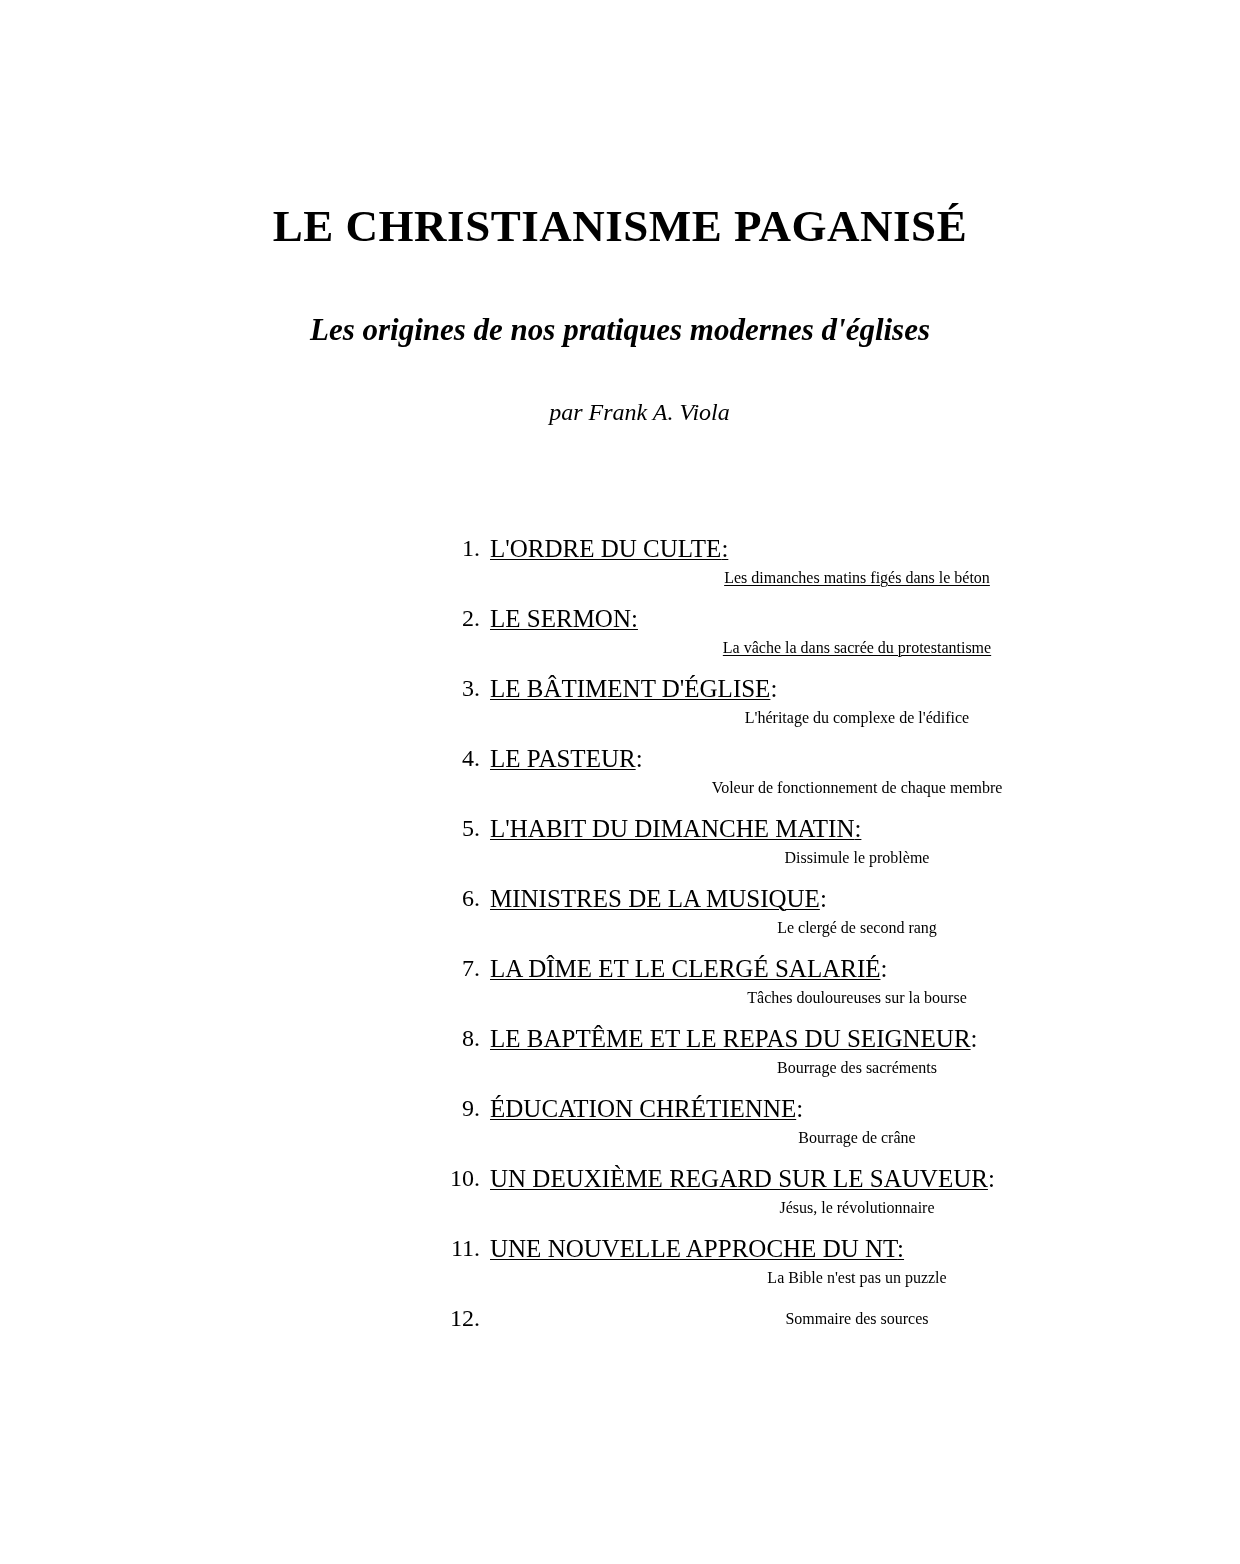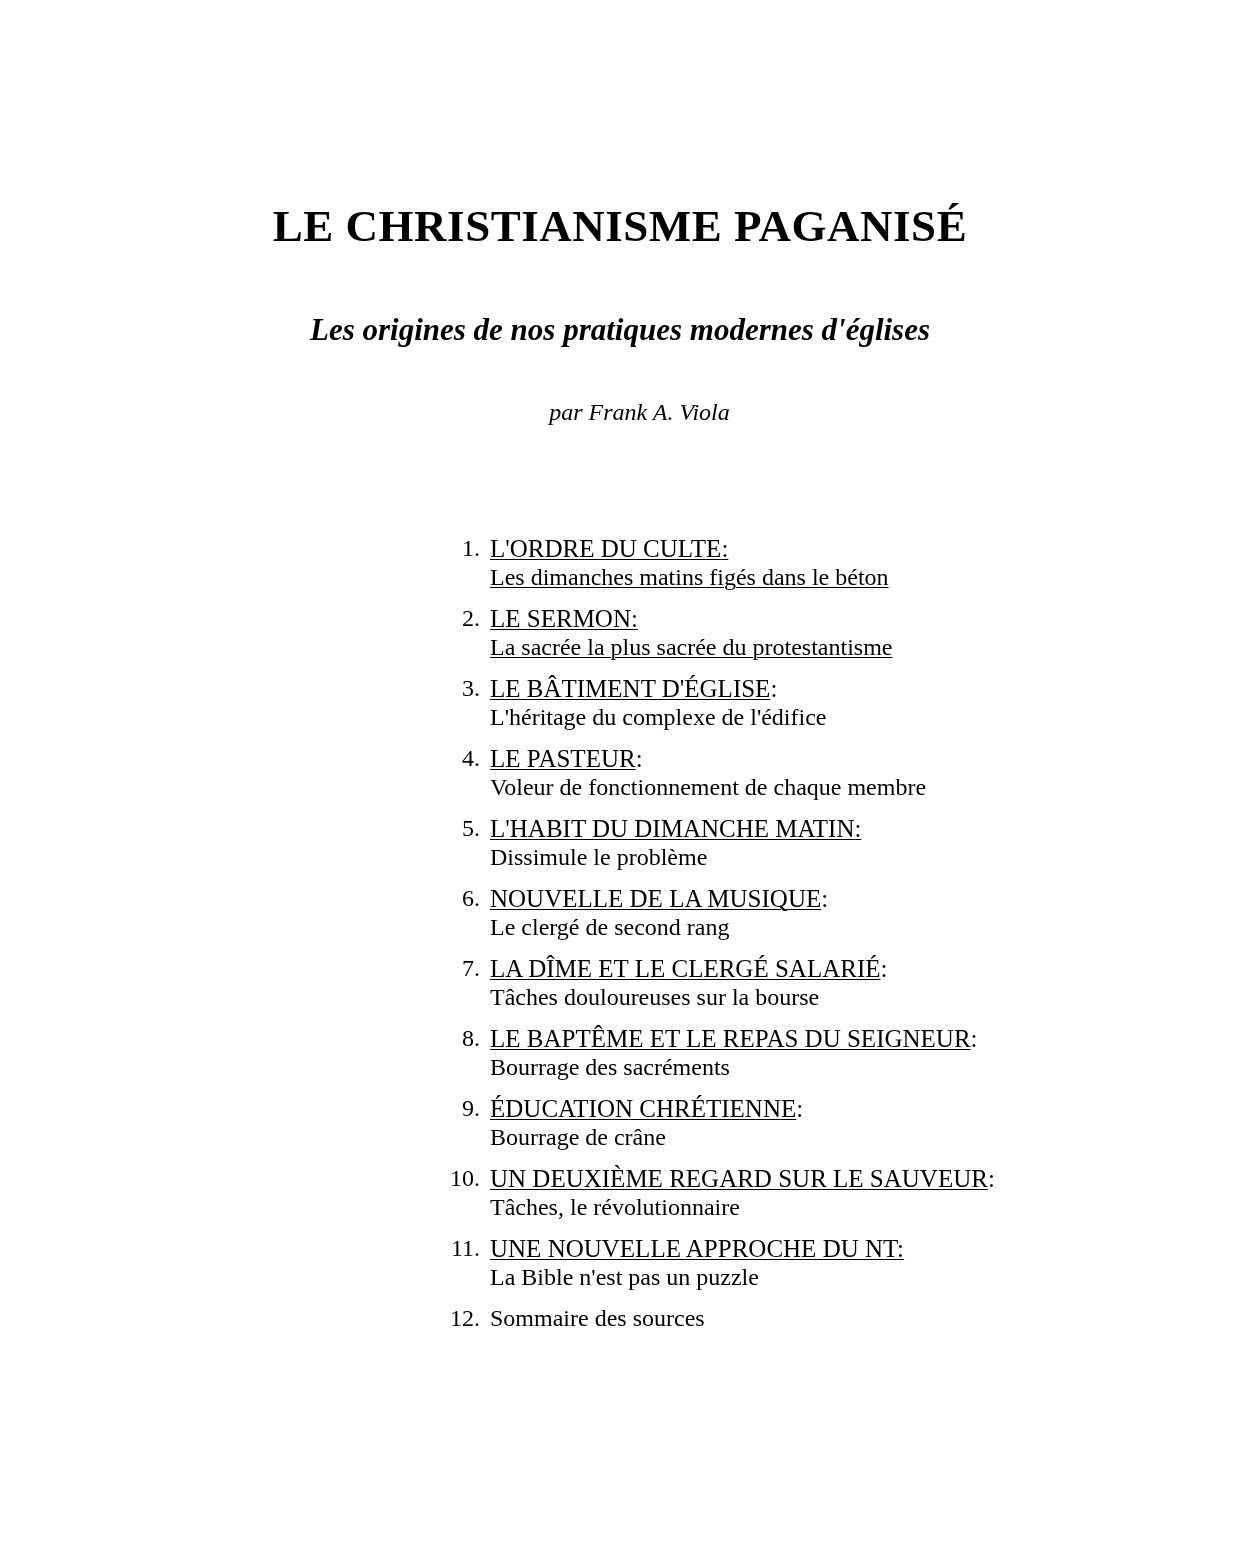--- a/index.html
+++ b/index.html
@@ -115,23 +115,24 @@
     text-decoration: underline;
     text-underline-offset: 2px;
     text-decoration-thickness: 1px;
   }
 
   .toc-title-line .colon {
     text-decoration: none;
   }
 
   .toc-sub-line {
-    font-size: 24px;
+    font-size: 16px;
     line-height: 29px;
     white-space: nowrap;
+    text-align: center;
   }
 
   .toc-sub-line.underlined {
     text-decoration: underline;
     text-underline-offset: 2px;
     text-decoration-thickness: 1px;
   }
 </style>
 </head>
 <body>
@@ -150,21 +151,21 @@
           <span class="toc-num">1.</span>
           <div class="toc-text">
             <div class="toc-title-line"><span class="u">L'ORDRE DU CULTE</span><span class="u">:</span></div>
             <div class="toc-sub-line underlined">Les dimanches matins figés dans le béton</div>
           </div>
         </li>
         <li class="toc-item">
           <span class="toc-num">2.</span>
           <div class="toc-text">
             <div class="toc-title-line"><span class="u">LE SERMON</span><span class="u">:</span></div>
-            <div class="toc-sub-line underlined">La sacrée la plus sacrée du protestantisme</div>
+            <div class="toc-sub-line underlined">La vâche la dans sacrée du protestantisme</div>
           </div>
         </li>
         <li class="toc-item">
           <span class="toc-num">3.</span>
           <div class="toc-text">
             <div class="toc-title-line"><span class="u">LE BÂTIMENT D'ÉGLISE</span><span class="colon">:</span></div>
             <div class="toc-sub-line">L'héritage du complexe de l'édifice</div>
           </div>
         </li>
         <li class="toc-item">
@@ -177,21 +178,21 @@
         <li class="toc-item">
           <span class="toc-num">5.</span>
           <div class="toc-text">
             <div class="toc-title-line"><span class="u">L'HABIT DU DIMANCHE MATIN</span><span class="u">:</span></div>
             <div class="toc-sub-line">Dissimule le problème</div>
           </div>
         </li>
         <li class="toc-item">
           <span class="toc-num">6.</span>
           <div class="toc-text">
-            <div class="toc-title-line"><span class="u">NOUVELLE DE LA MUSIQUE</span><span class="colon">:</span></div>
+            <div class="toc-title-line"><span class="u">MINISTRES DE LA MUSIQUE</span><span class="colon">:</span></div>
             <div class="toc-sub-line">Le clergé de second rang</div>
           </div>
         </li>
         <li class="toc-item">
           <span class="toc-num">7.</span>
           <div class="toc-text">
             <div class="toc-title-line"><span class="u">LA DÎME ET LE CLERGÉ SALARIÉ</span><span class="colon">:</span></div>
             <div class="toc-sub-line">Tâches douloureuses sur la bourse</div>
           </div>
         </li>
@@ -206,21 +207,21 @@
           <span class="toc-num">9.</span>
           <div class="toc-text">
             <div class="toc-title-line"><span class="u">ÉDUCATION CHRÉTIENNE</span><span class="colon">:</span></div>
             <div class="toc-sub-line">Bourrage de crâne</div>
           </div>
         </li>
         <li class="toc-item">
           <span class="toc-num">10.</span>
           <div class="toc-text">
             <div class="toc-title-line"><span class="u">UN DEUXIÈME REGARD SUR LE SAUVEUR</span><span class="colon">:</span></div>
-            <div class="toc-sub-line">Tâches, le révolutionnaire</div>
+            <div class="toc-sub-line">Jésus, le révolutionnaire</div>
           </div>
         </li>
         <li class="toc-item">
           <span class="toc-num">11.</span>
           <div class="toc-text">
             <div class="toc-title-line"><span class="u">UNE NOUVELLE APPROCHE DU NT</span><span class="u">:</span></div>
             <div class="toc-sub-line">La Bible n'est pas un puzzle</div>
           </div>
         </li>
         <li class="toc-item">

